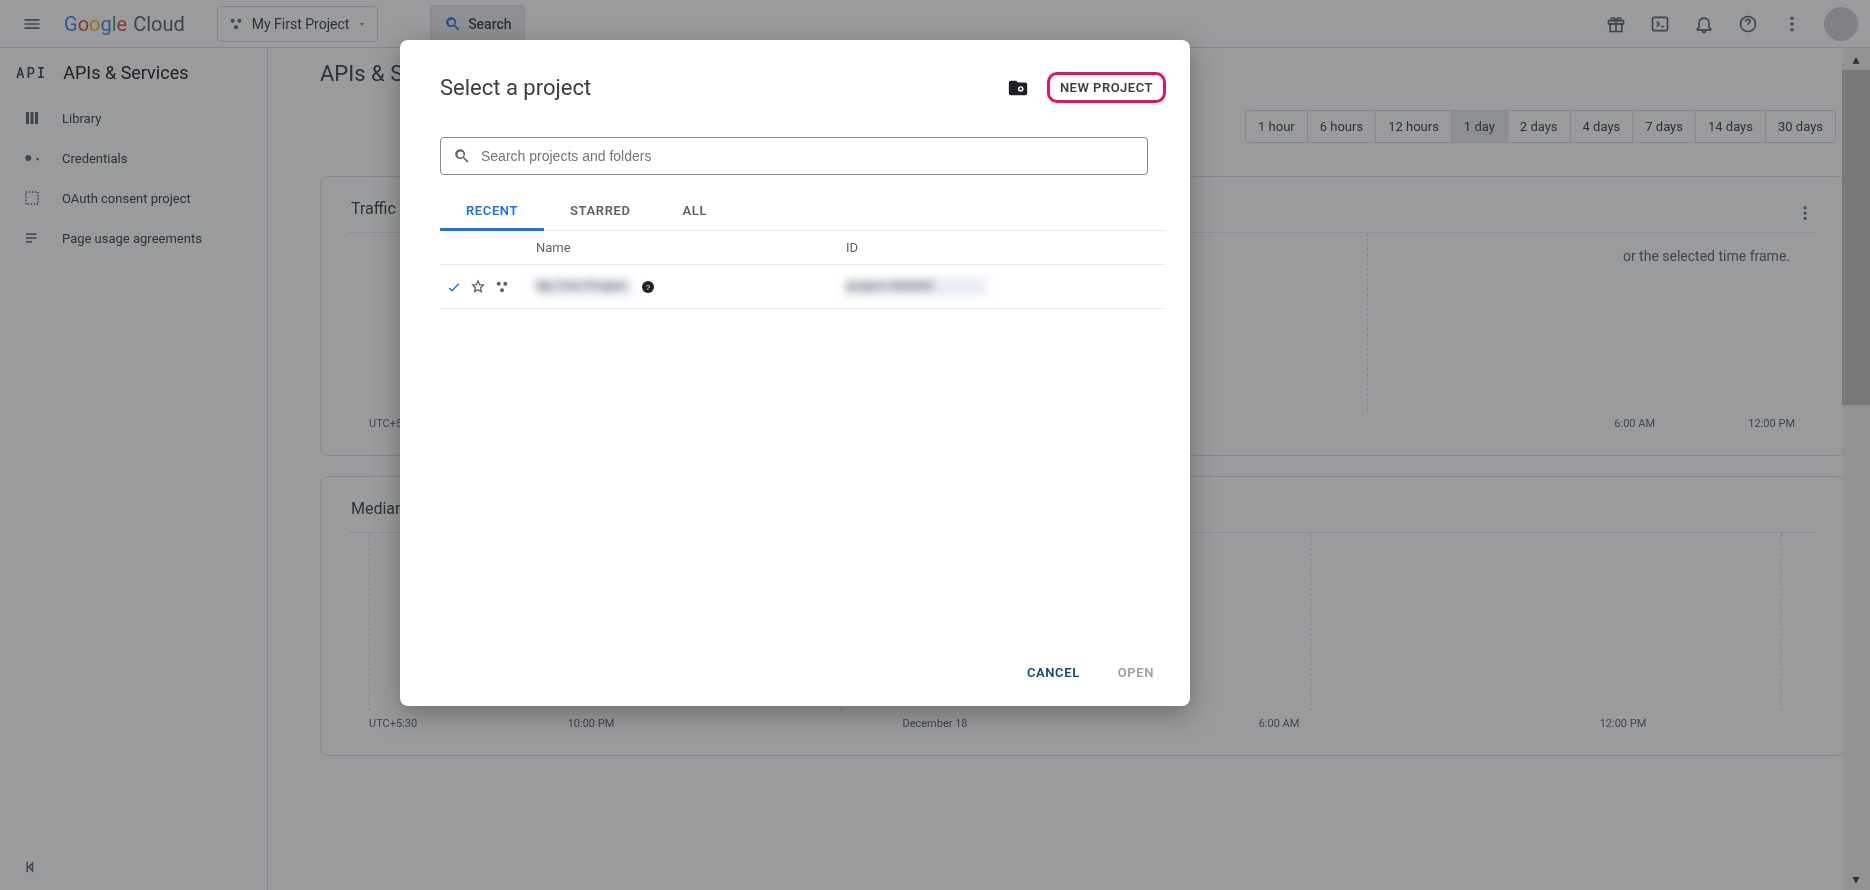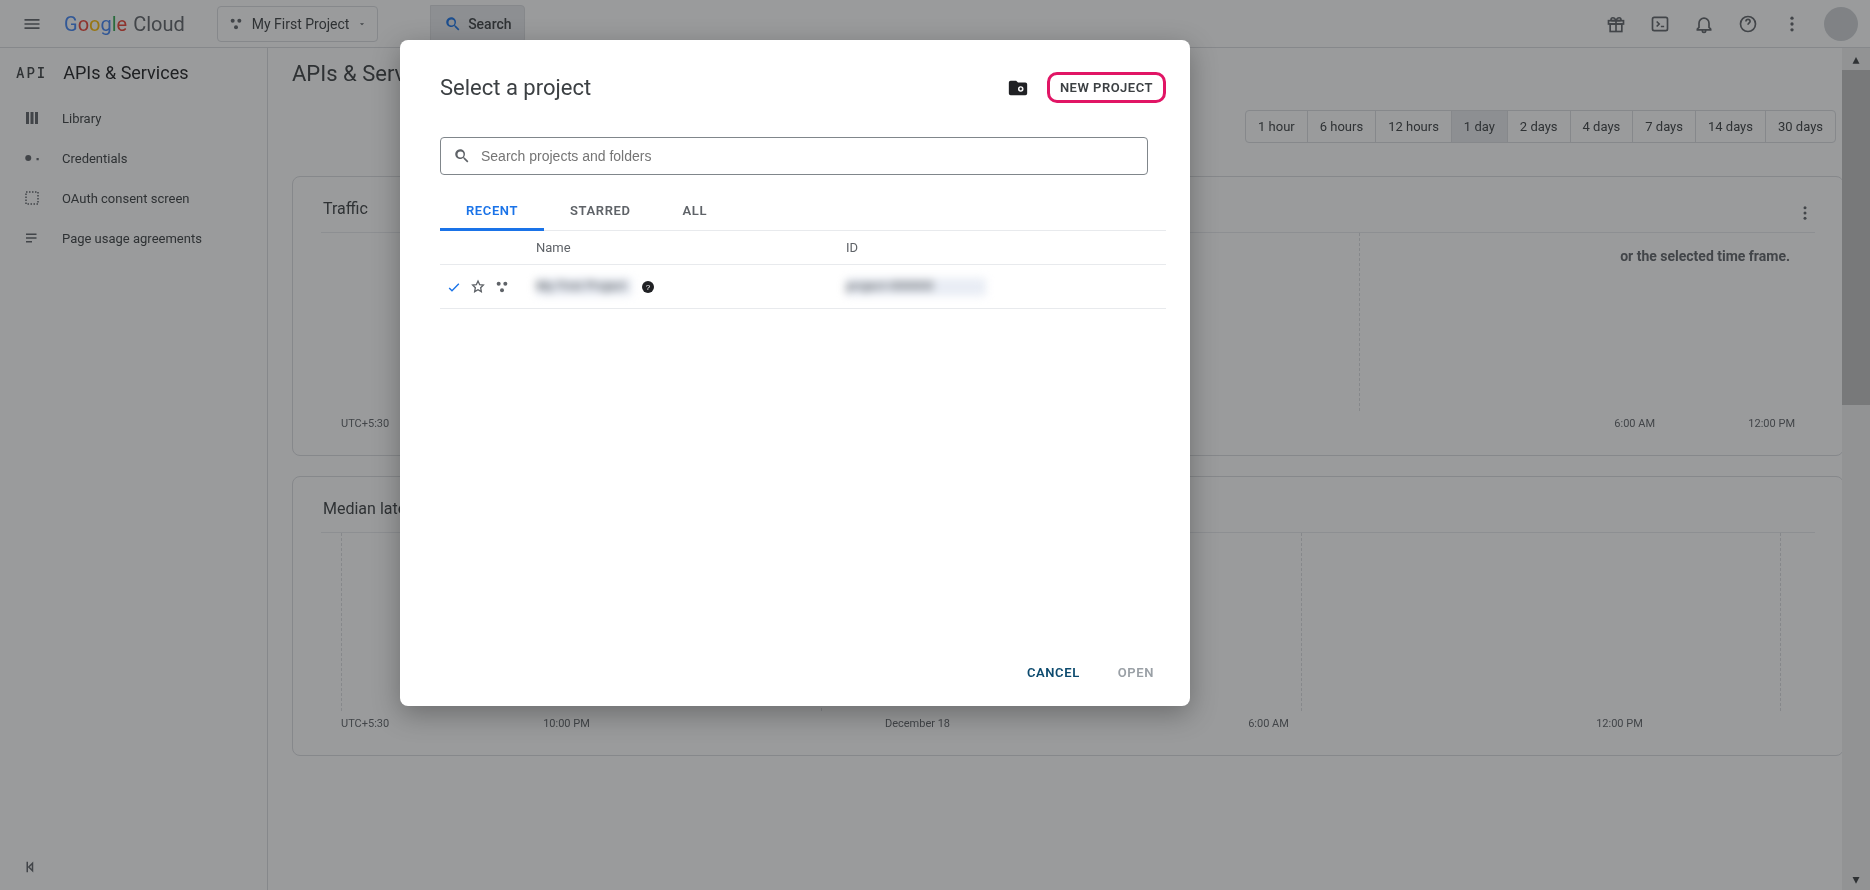--- a/index.html
+++ b/index.html
@@ -62,21 +62,21 @@
     background:#e8eaed; display:flex; align-items:center; justify-content:center;
     gap:6px; color:#3c4043; cursor:pointer; font-weight:500;
   }
   .right-icons{ margin-left:auto; display:flex; align-items:center; gap:4px;}
   .avatar{width:34px;height:34px;border-radius:50%;background:#cfd2d6; margin-left:8px;}
   .subheader-left{width:268px; display:flex; align-items:center; gap:16px; padding-left:16px;}
   .api-badge{font-family:'Roboto Mono',monospace; font-weight:500; letter-spacing:2px;}
   .subheader-title{font-size:18px; color:#202124;}
 
   
-  .content{position:absolute; top:48px; left:0; right:0; bottom:0; display:flex;}
+  .content{position:absolute; top:48px; left:0; right:0; bottom:0; display:flex;gap:28px;}
   .sidebar{width:268px; border-right:1px solid #dadce0; padding-top:0; display:flex; flex-direction:column;}
   .sidebar-inner{padding-top:52px;}
   .nav-item{
     height:40px; display:flex; align-items:center; gap:20px;
     padding-left:22px; color:#3c4043; cursor:pointer; font-size:13px;
   }
   .nav-item.active{background:#e8f0fe; color:#1a73e8; font-weight:500;}
   .nav-icon{width:20px; display:flex; justify-content:center; color:#5f6368;}
   .nav-item.active .nav-icon{color:#1a73e8;}
   .sidebar-collapse{margin-top:auto; height:46px; display:flex; align-items:center; padding-left:22px;}
@@ -98,21 +98,21 @@
   .card.traffic{top:128px; height:280px;}
   .card.latency{top:428px; height:280px;}
   .card-title{font-size:16px; padding:22px 30px 14px; color:#3c4043;}
   .card-hr{border:none; border-top:1px solid #e8eaed; margin:0 28px;}
   .card-menu{position:absolute; top:16px; right:18px;}
   .chart-area{position:relative; height:178px; margin:0 48px;}
   .grid-v{position:absolute;top:0;bottom:0;border-left:1px dashed #dadce0;}
   .axis-row{display:flex; padding:6px 48px 0; gap:0;}
   .axis-tz{width:50px; font-size:11px; color:#5f6368;}
   .axis-label{flex:1; text-align:center; font-size:11px; color:#5f6368;}
-  .nodata{position:absolute; right:80px; top:200px; color:#5f6368;font-weight:bold;}
+  .nodata{position:absolute; right:80px; top:200px; color:#5f6368;}
 
   
   .winscroll{position:absolute; top:48px; right:0; width:28px; bottom:0; display:flex; flex-direction:column;}
   .ws-btn{height:22px; background:#f1f1f1; display:flex; align-items:center; justify-content:center;}
   .ws-track{flex:1; background:#f1f1f1;}
   .ws-thumb{background:#c1c1c1; width:100%;}
 
   
   .modal{
     position:absolute; z-index:100; top:40px; left:400px; width:790px; height:666px;
@@ -246,21 +246,21 @@
             </svg>
           </span>
         <span>Credentials</span>
       </div>
       <div class="nav-item">
         <span class="nav-icon">
             <svg width="18" height="18" viewBox="0 0 24 24" fill="none" stroke="#5f6368" stroke-width="2" stroke-dasharray="2 2">
               <rect x="4" y="4" width="16" height="16"></rect>
             </svg>
           </span>
-        <span>OAuth consent screen</span>
+        <span>OAuth consent project</span>
       </div>
       <div class="nav-item">
         <span class="nav-icon">
             <svg width="18" height="18" viewBox="0 0 24 24" fill="#5f6368">
               <path d="M4 6h14v2H4zM4 11h14v2H4zM4 16h8v2H4z"></path>
             </svg>
           </span>
         <span>Page usage agreements</span>
       </div>
     </div>

